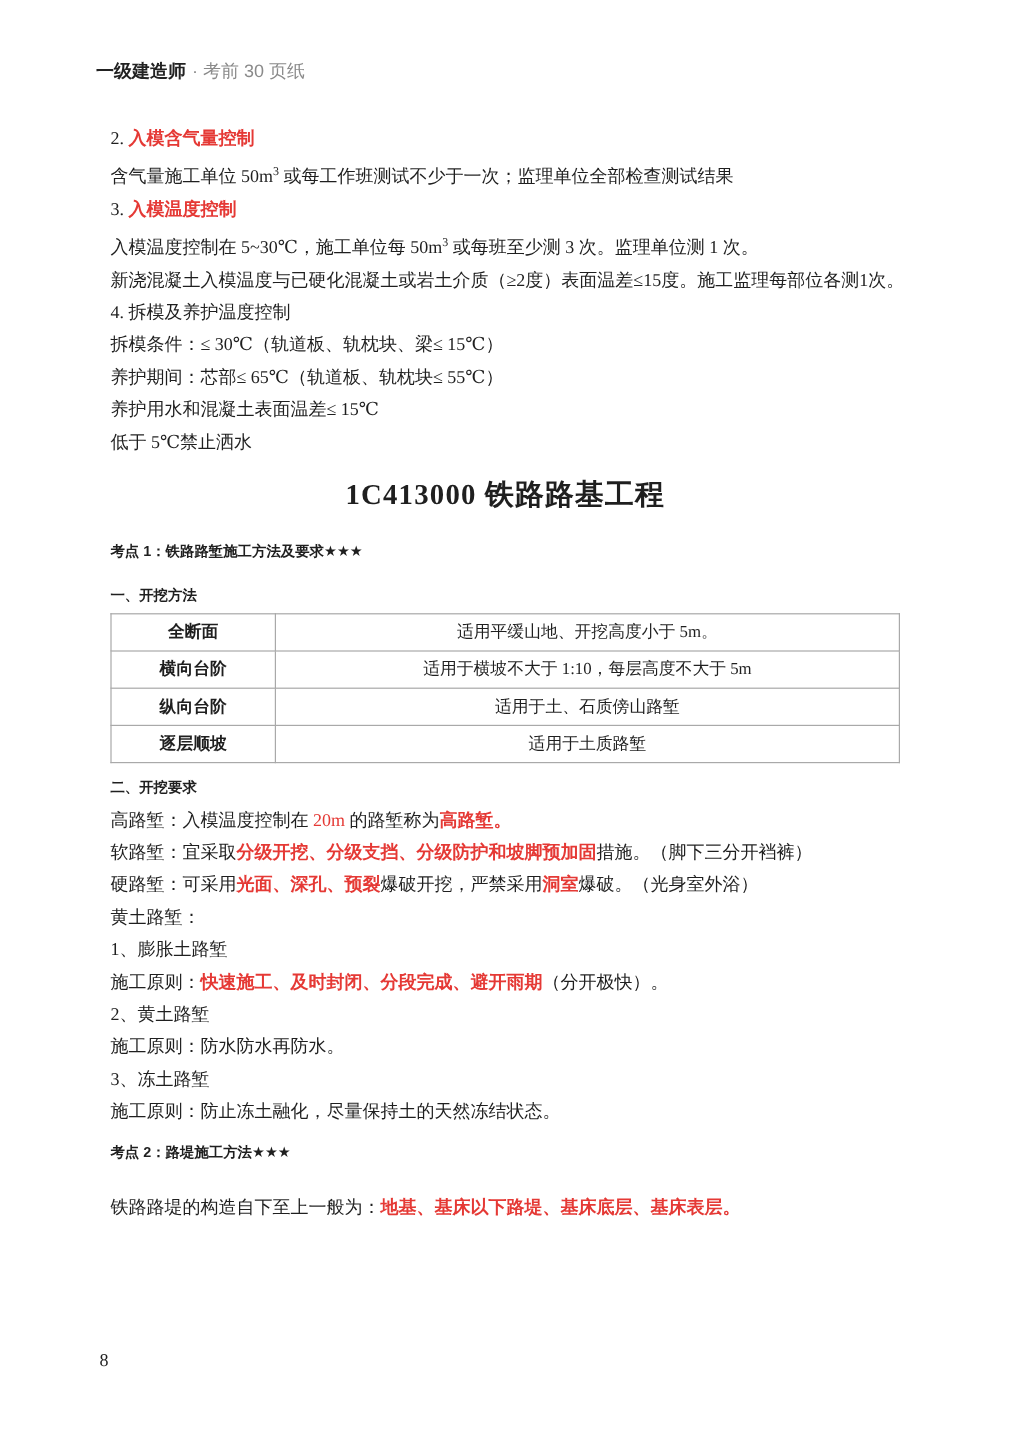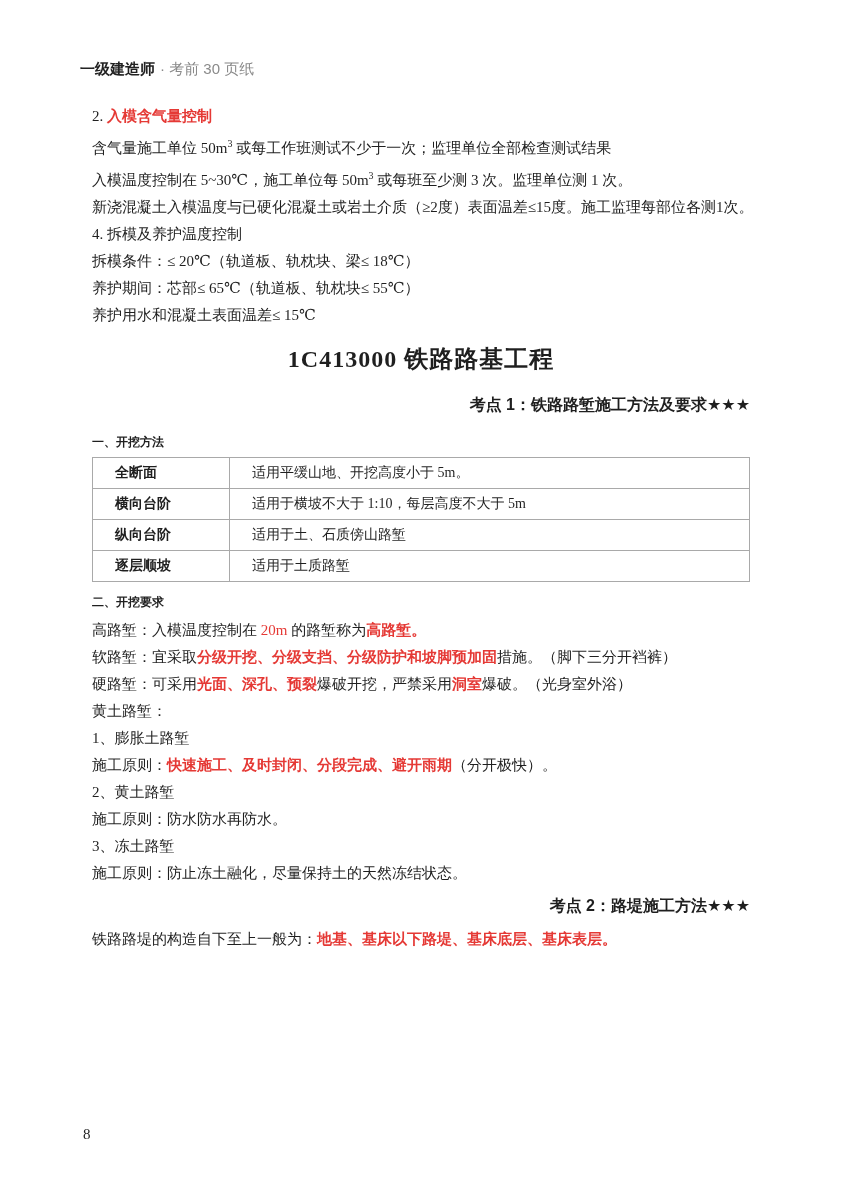--- a/index.html
+++ b/index.html
@@ -4,79 +4,80 @@
 <style>
   :root { --red:#e53935; --ink:#1f1f1f; --muted:#8a8a8a; --border:#a9a9a9; }
   * { box-sizing:border-box; }
   html,body { margin:0; padding:0; }
   body {
     width:854px; height:1198px; position:relative; overflow:hidden;
     background:#ffffff; color:var(--ink);
     font-family:"Liberation Serif","DejaVu Serif",serif;
   }
   .page-header {
-    position:absolute; top:60px; left:80px; font-size:15px;
+    position:absolute; top:50px; left:80px; font-size:15px;
     font-family:"Liberation Sans","DejaVu Sans",sans-serif;
     white-space:nowrap;
   }
   .brand { font-weight:700; color:#222; }
   .subtitle { color:var(--muted); margin-left:5px; font-weight:400; }
 
   .main { position:absolute; top:103px; left:92px; width:658px; }
 
   p.line { margin:0; font-size:15px; line-height:27px; white-space:nowrap; }
   .red   { color:var(--red); }
   .red-b { color:var(--red); font-weight:700; }
   sup    { font-size:10px; }
 
   .chapter-title {
     margin:14px 0 0; text-align:center;
     font-size:24px; font-weight:700; line-height:33px; letter-spacing:1px;
   }
   .kaodian {
-    margin:18px 0 0; font-size:16px; font-weight:700; line-height:22px;
+    margin:18px 0 0; font-size:12px; font-weight:700; line-height:22px;
     font-family:"Liberation Sans","DejaVu Sans",sans-serif;
-    text-align:right;
   }
   .kaodian.k2 { margin-top:8px; }
   .sub-heading { margin:16px 0 0; font-size:12px; font-weight:700; line-height:20px; }
   .sub-heading.s2 { margin-top:10px; }
 
   table.method-table {
     width:100%; margin-top:5px; border-collapse:collapse;
     font-size:14px; table-layout:fixed;
   }
   table.method-table td {
     border:1px solid var(--border); height:31px;
-    text-align:left; vertical-align:middle; padding:0 22px;
+    text-align:center; vertical-align:middle; padding:0 22px;
   }
   td.method-cell { width:137px; font-weight:700; }
 
   .block-b { margin-top:5px; }
-  .kao2-body { margin-top:9px;font-family:Liberation Serif, serif; }
+  .kao2-body { margin-top:23px;font-family:Liberation Serif, serif; }
 
   .page-num { position:absolute; left:83px; top:1126px; font-size:15px; }
 </style>
 </head>
 <body>
 
 <header class="page-header">
   <span class="brand">一级建造师</span><span class="subtitle">· 考前 30 页纸</span>
 </header>
 
 <main class="main">
 
   <p class="line"><span>2. </span><span class="red-b">入模含气量控制</span></p>
   <p class="line"><span>含气量施工单位 50m</span><sup>3</sup><span> 或每工作班测试不少于一次；监理单位全部检查测试结果</span></p>
+  <p class="line"><span>3. </span><span class="red-b">入模温度控制</span></p>
   <p class="line"><span>入模温度控制在 5~30℃，施工单位每 50m</span><sup>3</sup><span> 或每班至少测 3 次。监理单位测 1 次。</span></p>
   <p class="line">新浇混凝土入模温度与已硬化混凝土或岩土介质（≥2度）表面温差≤15度。施工监理每部位各测1次。</p>
   <p class="line">4. 拆模及养护温度控制</p>
-  <p class="line">拆模条件：≤ 20℃（轨道板、轨枕块、梁≤ 18℃）</p>
+  <p class="line">拆模条件：≤ 30℃（轨道板、轨枕块、梁≤ 15℃）</p>
   <p class="line">养护期间：芯部≤ 65℃（轨道板、轨枕块≤ 55℃）</p>
   <p class="line">养护用水和混凝土表面温差≤ 15℃</p>
+  <p class="line">低于 5℃禁止洒水</p>
 
   <h1 class="chapter-title">1C413000 铁路路基工程</h1>
 
   <h2 class="kaodian">考点 1：铁路路堑施工方法及要求★★★</h2>
 
   <h3 class="sub-heading">一、开挖方法</h3>
 
   <table class="method-table">
     <tbody>
       <tr>

